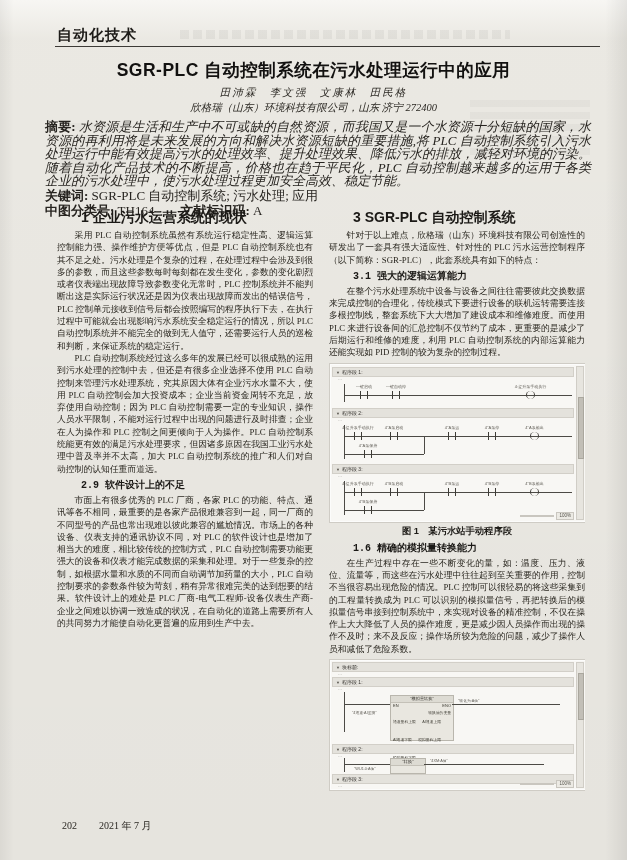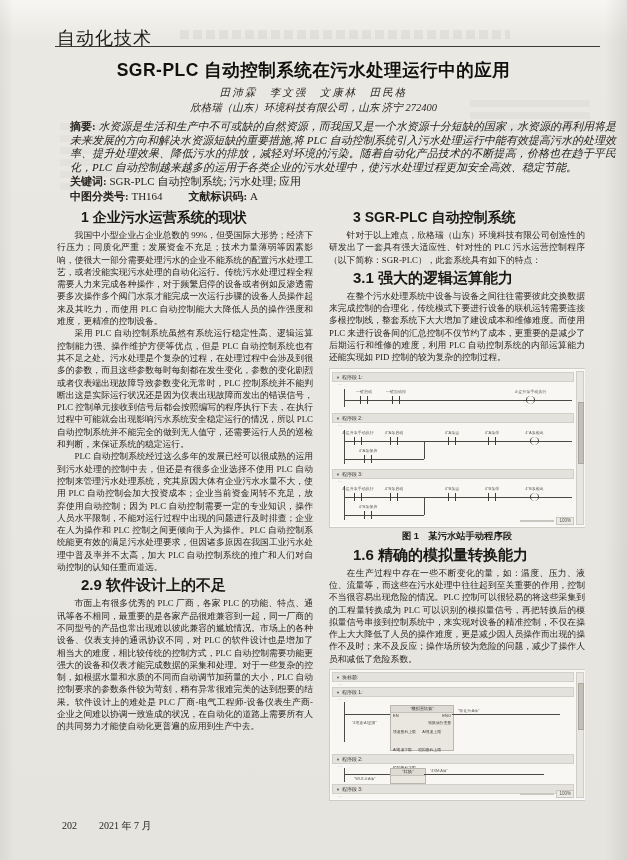--- a/index.html
+++ b/index.html
@@ -17,45 +17,45 @@
   
   .ghost{position:absolute; height:9px; opacity:0.07; pointer-events:none;
     background:repeating-linear-gradient(90deg,#4a4a46 0 9px, transparent 9px 13px);}
   .g1{left:180px; top:30px; width:330px;}
   .g2{left:60px; top:120px; width:60px; height:70px; opacity:0.04;
       background:repeating-linear-gradient(0deg,#4a4a46 0 7px, transparent 7px 12px);}
   .g3{left:470px; top:95px; width:120px; height:60px; opacity:0.045;
       background:repeating-linear-gradient(0deg,#4a4a46 0 7px, transparent 7px 12px);}
 
   .masthead{position:absolute; left:57px; top:26px; font-family:"Liberation Sans","DejaVu Sans",sans-serif;
-    font-weight:normal; font-size:18px; letter-spacing:1px; color:#1d1b18;}
+    font-weight:bold; font-size:15px; letter-spacing:1px; color:#1d1b18;}
   .rule{position:absolute; left:55px; top:46px; width:545px; height:0; border-top:1.2px solid #3c3a36;}
 
   .title{position:absolute; left:0; top:58px; width:100%; text-align:center;
     font-family:"Liberation Sans","DejaVu Sans",sans-serif;
     font-weight:bold; font-size:17.5px; color:#121110; letter-spacing:0.5px; margin:0;}
   .authors{position:absolute; left:0; top:86px; width:100%; text-align:center;
     font-style:italic; font-size:10.5px; letter-spacing:2px; color:#2a2722;}
   .affil{position:absolute; left:0; top:101px; width:100%; text-align:center;
     font-style:italic; font-size:10.5px; color:#2a2722;}
 
-  .metaBlock{position:absolute; left:70px; top:120px; width:546px; font-size:11px; line-height:13.6px;
+  .metaBlock{position:absolute; left:45px; top:120px; width:546px; font-size:13px; line-height:13.6px;
     text-align:justify; color:#272420;}
   .metaBlock p{margin:0;}
   .metaBlock .lab{font-weight:bold; font-style:normal;}
   .metaBlock .it{font-style:italic;}
   .metaBlock .kwline{margin-top:1px;}
   .metaBlock .clcline{margin-top:1px;}
   .metaBlock .sp{display:inline-block; width:26px;}
 
   .cols{position:absolute; left:57px; top:206px; width:528px; height:616px; display:flex; gap:16px; overflow:hidden;}
   .col{flex:1; min-width:0;}
   .col h2{font-family:"Liberation Sans","DejaVu Sans",sans-serif; font-size:14px; font-weight:bold;
     margin:3px 0 2px 0; padding-left:24px; color:#1b1916;}
-  .col h3{font-family:Liberation Sans, sans-serif; font-size:15px; font-weight:bold;
+  .col h3{font-family:Liberation Mono, monospace; font-size:10px; font-weight:bold;
     margin:3px 0 2px 0; padding-left:24px; color:#1b1916;}
   .col p{margin:0; font-size:8.8px; line-height:12.3px; text-align:justify; text-indent:2em; color:#29261f;}
 
   .figure{position:relative; width:100%; background:#f8f7f4; border:1px solid #cfccc5;
     box-shadow:0 0 0 1px rgba(255,255,255,0.6) inset; margin:4px 0 2px 0;
     font-family:"Liberation Sans","DejaVu Sans",sans-serif;}
   .fig1{height:158px;}
   .fig2{height:130px;}
   .netbar{position:absolute; left:2px; right:12px; height:8px; background:#e4e2dc;
     border:0.5px solid #d2cfc8; font-size:5px; line-height:8px; color:#33312d; padding-left:3px;
@@ -109,21 +109,20 @@
   <div class="metaBlock">
     <p><span class="lab">摘要:</span> <span class="it">水资源是生活和生产中不可或缺的自然资源，而我国又是一个水资源十分短缺的国家，水资源的再利用将是未来发展的方向和解决水资源短缺的重要措施,将 PLC 自动控制系统引入污水处理运行中能有效提高污水的处理效率、提升处理效果、降低污水的排放，减轻对环境的污染。随着自动化产品技术的不断提高，价格也在趋于平民化，PLC 自动控制越来越多的运用于各类企业的污水处理中，使污水处理过程更加安全高效、稳定节能。</span></p>
     <p class="kwline"><span class="lab">关键词:</span> <span>SGR-PLC 自动控制系统; 污水处理; 应用</span></p>
     <p class="clcline"><span class="lab">中图分类号:</span> <span>TH164</span><span class="sp"></span><span class="lab">文献标识码:</span> <span>A</span></p>
   </div>
 
   <div class="cols">
 
     <div class="col">
       <h2>1  企业污水运营系统的现状</h2>
-      <p>我国中小型企业占企业总数的 99%，但受国际大形势；经济下行压力；同质化严重；发展资金不充足；技术力量薄弱等因素影响，使很大一部分需要处理污水的企业不能系统的配置污水处理工艺，或者没能实现污水处理的自动化运行。传统污水处理过程全程需要人力来完成各种操作，对于频繁启停的设备或者例如反渗透需要多次操作多个阀门水泵才能完成一次运行步骤的设备人员操作起来及其吃力，而使用 PLC 自动控制能大大降低人员的操作强度和难度，更精准的控制设备。</p>
       <p>采用 PLC 自动控制系统虽然有系统运行稳定性高、逻辑运算控制能力强、操作维护方便等优点，但是 PLC 自动控制系统也有其不足之处。污水处理是个复杂的过程，在处理过程中会涉及到很多的参数，而且这些参数每时每刻都在发生变化，参数的变化剧烈或者仪表端出现故障导致参数变化无常时，PLC 控制系统并不能判断出这是实际运行状况还是因为仪表出现故障而发出的错误信号，PLC 控制单元接收到信号后都会按照编写的程序执行下去，在执行过程中可能就会出现影响污水系统安全稳定运行的情况，所以 PLC 自动控制系统并不能完全的做到无人值守，还需要运行人员的巡检和判断，来保证系统的稳定运行。</p>
       <p>PLC 自动控制系统经过这么多年的发展已经可以很成熟的运用到污水处理的控制中去，但还是有很多企业选择不使用 PLC 自动控制来管理污水处理系统，究其原因大体有企业污水水量不大，使用 PLC 自动控制会加大投资成本；企业当前资金周转不充足，放弃使用自动控制；因为 PLC 自动控制需要一定的专业知识，操作人员水平限制，不能对运行过程中出现的问题进行及时排查；企业在人为操作和 PLC 控制之间更倾向于人为操作。PLC 自动控制系统能更有效的满足污水处理要求，但因诸多原因在我国工业污水处理中普及率并不太高，加大 PLC 自动控制系统的推广和人们对自动控制的认知任重而道远。</p>
       <h3>2.9  软件设计上的不足</h3>
       <p>市面上有很多优秀的 PLC 厂商，各家 PLC 的功能、特点、通讯等各不相同，最重要的是各家产品很难兼容到一起，同一厂商的不同型号的产品也常出现难以彼此兼容的尴尬情况。市场上的各种设备、仪表支持的通讯协议不同，对 PLC 的软件设计也是增加了相当大的难度，相比较传统的控制方式，PLC 自动控制需要功能更强大的设备和仪表才能完成数据的采集和处理。对于一些复杂的控制，如根据水量和水质的不同而自动调节加药量的大小，PLC 自动控制要求的参数条件较为苛刻，稍有异常很难完美的达到想要的结果。软件设计上的难处是 PLC 厂商-电气工程师-设备仪表生产商-企业之间难以协调一致造成的状况，在自动化的道路上需要所有人的共同努力才能使自动化更普遍的应用到生产中去。</p>
     </div>
 
     <div class="col">
       <h2>3  SGR-PLC 自动控制系统</h2>
       <p>针对于以上难点，欣格瑞（山东）环境科技有限公司创造性的研发出了一套具有强大适应性、针对性的 PLC 污水运营控制程序（以下简称：SGR-PLC），此套系统具有如下的特点：</p>
       <h3>3.1  强大的逻辑运算能力</h3>

